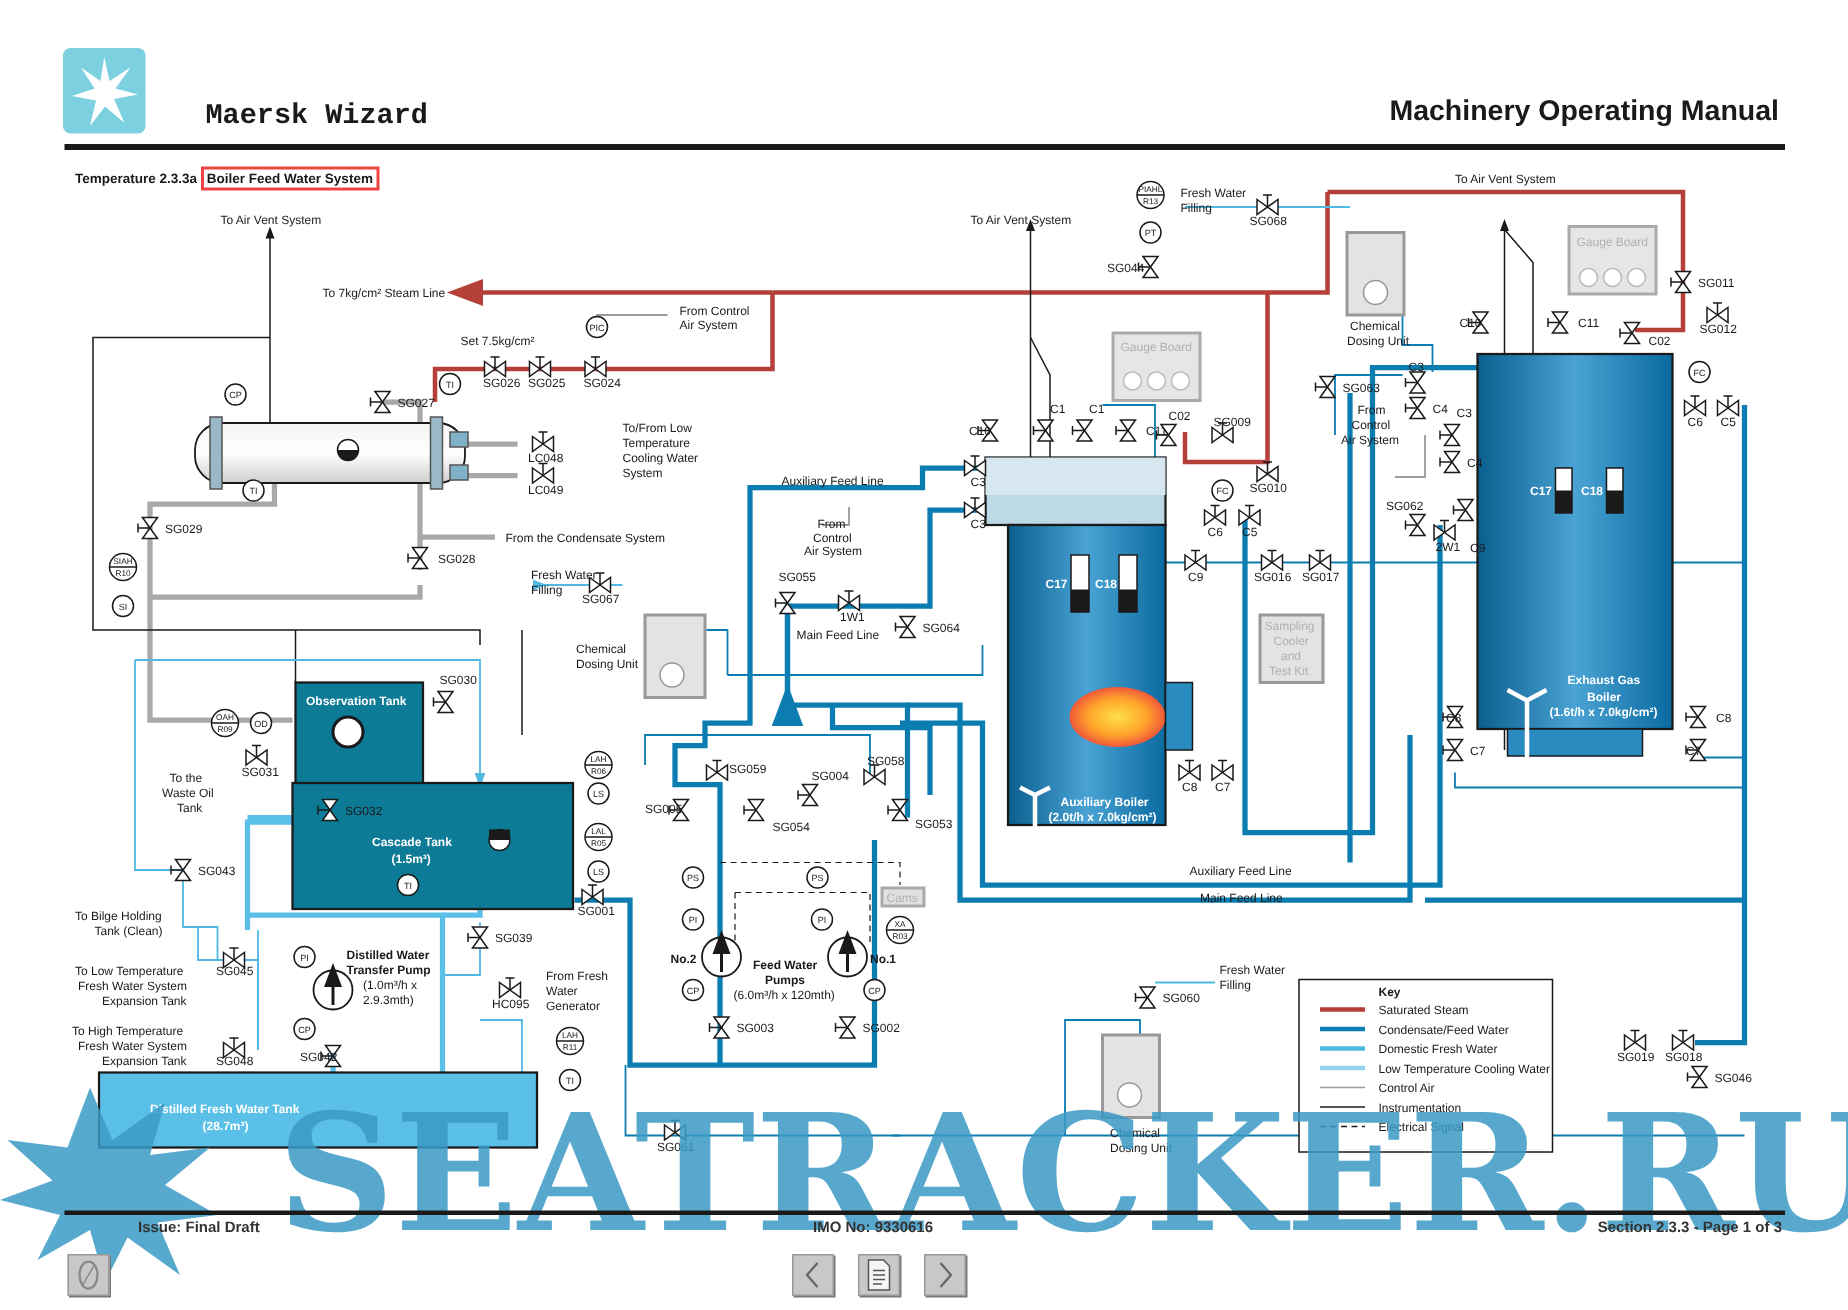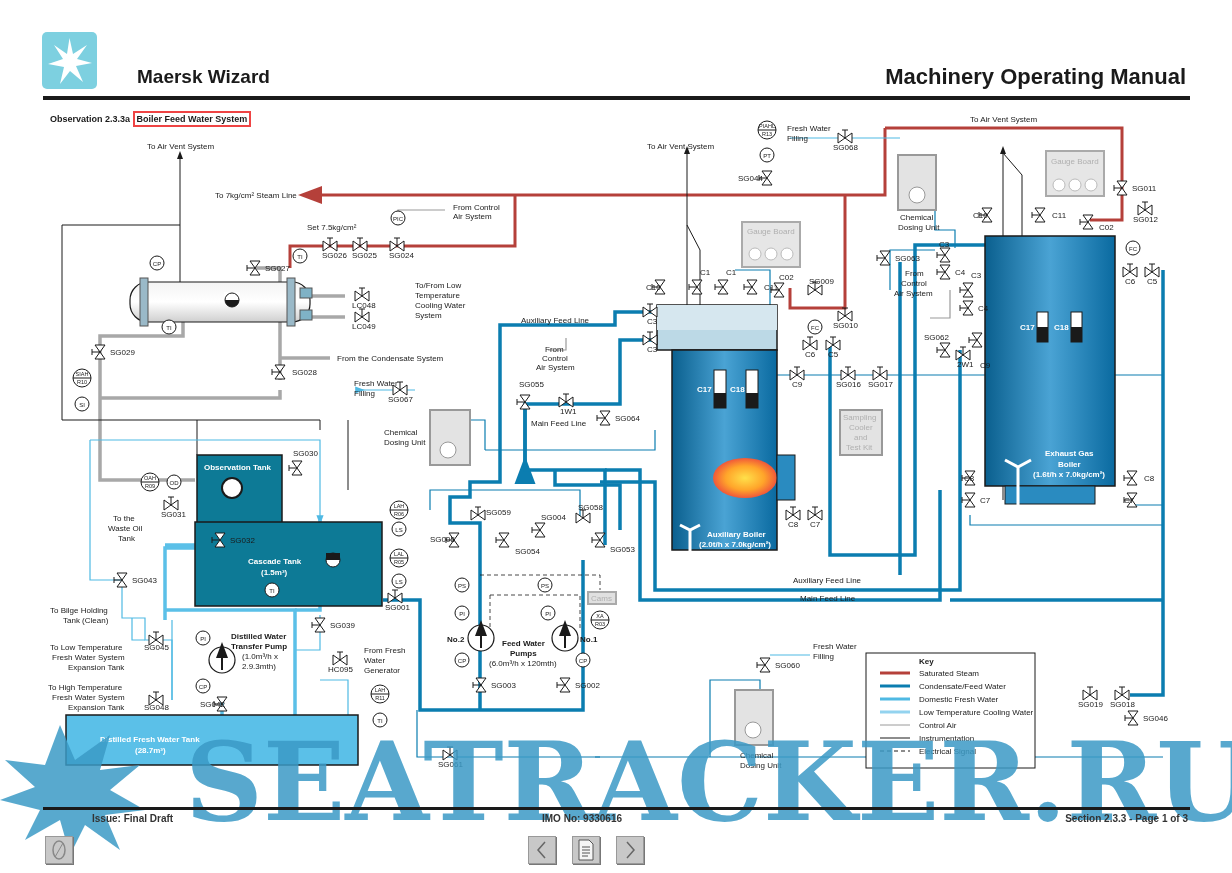--- a/index.html
+++ b/index.html
@@ -1,21 +1,21 @@
 <!DOCTYPE html>
 <html><head>
 <meta charset="utf-8">
 <style>
   html, body { margin: 0; padding: 0; background: #ffffff; }
   body { width: 1232px; height: 873px; position: relative; overflow: hidden;
          font-family: "Liberation Sans", sans-serif; color: #1a1a1a; }
   .abs { position: absolute; }
   .logo { left: 42px; top: 32px; width: 55px; height: 57px; background: #7dd0e0; border-radius: 5px; }
-  .brand { left: 137px; top: 66px; font-size: 19px; font-weight: bold; }
-  .manual { right: 46px; top: 64px; font-size: 22px; font-weight: bold; }
+  .brand { left: 137px; top: 66px; font-size: 19px; font-weight: bold; font-family: Liberation Mono, monospace; }
+  .manual { right: 46px; top: 64px; font-size: 19px; font-weight: bold; }
   .rule-top { left: 43px; top: 96px; width: 1147px; height: 4px; background: #1a1a1a; }
   .rule-bot { left: 43px; top: 807px; width: 1147px; height: 3px; background: #1a1a1a; }
   .ill { left: 50px; top: 114px; font-size: 9px; font-weight: bold; }
   .ill .boxed { border: 2px solid #ef4444; padding: 1px 2px; }
   svg.diagram { position: absolute; left: 0; top: 0; }
   .lbl { font-family: "Liberation Sans", sans-serif; font-size: 8px; fill: #1a1a1a; }
   .lblw { font-family: "Liberation Sans", sans-serif; font-size: 8px; fill: #ffffff; font-weight: bold; }
   .lblg { font-family: "Liberation Sans", sans-serif; font-size: 8px; fill: #b0b0b0; }
   .lblb { font-family: "Liberation Sans", sans-serif; font-size: 8px; fill: #1a1a1a; font-weight: bold; }
   .foot { font-size: 10px; font-weight: bold; color: #333; }
@@ -27,21 +27,21 @@
 
 <div class="abs logo">
   <svg width="55" height="57" viewBox="0 0 55 57">
     <polygon points="27.5,6 31,22 45,13 35,27 50,31 34,34 41,50 28,39 18,52 22,35 6,32 21,27 12,13 25,22" fill="#ffffff"></polygon>
   </svg>
 </div>
 <div class="abs brand">Maersk Wizard</div>
 <div class="abs manual">Machinery Operating Manual</div>
 <div class="abs rule-top"></div>
 <div class="abs ill">
-  <span>Observation 2.3.3a</span>
+  <span>Temperature 2.3.3a</span>
   <span class="boxed">Boiler Feed Water System</span>
 </div>
 
 <svg class="diagram" width="1232" height="873">
   <defs>
     <marker id="arrB" markerWidth="8" markerHeight="8" refX="4" refY="4" orient="auto">
         <path d="M0,1 L8,4 L0,7 Z" fill="#1a1a1a"></path>
       </marker>
     <marker id="arrR" markerWidth="8" markerHeight="8" refX="4" refY="4" orient="auto">
         <path d="M0,1 L8,4 L0,7 Z" fill="#b5403a"></path>

